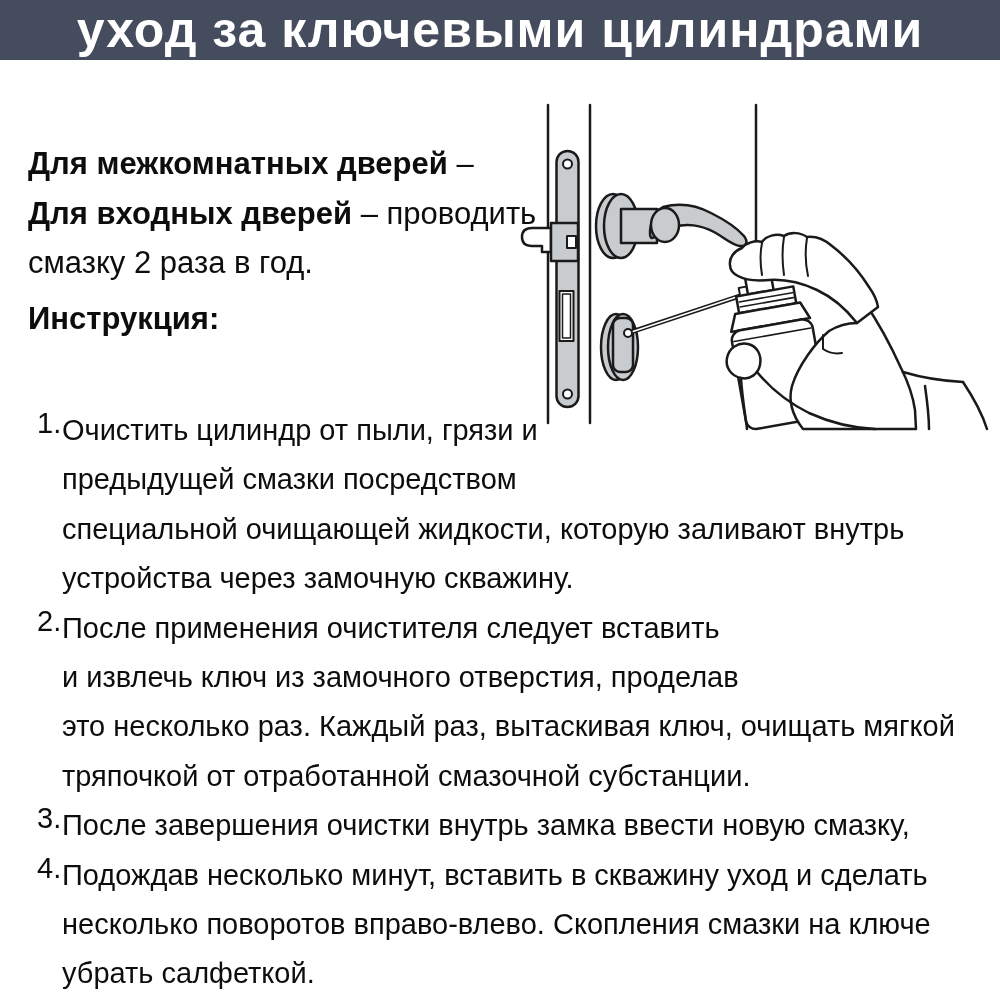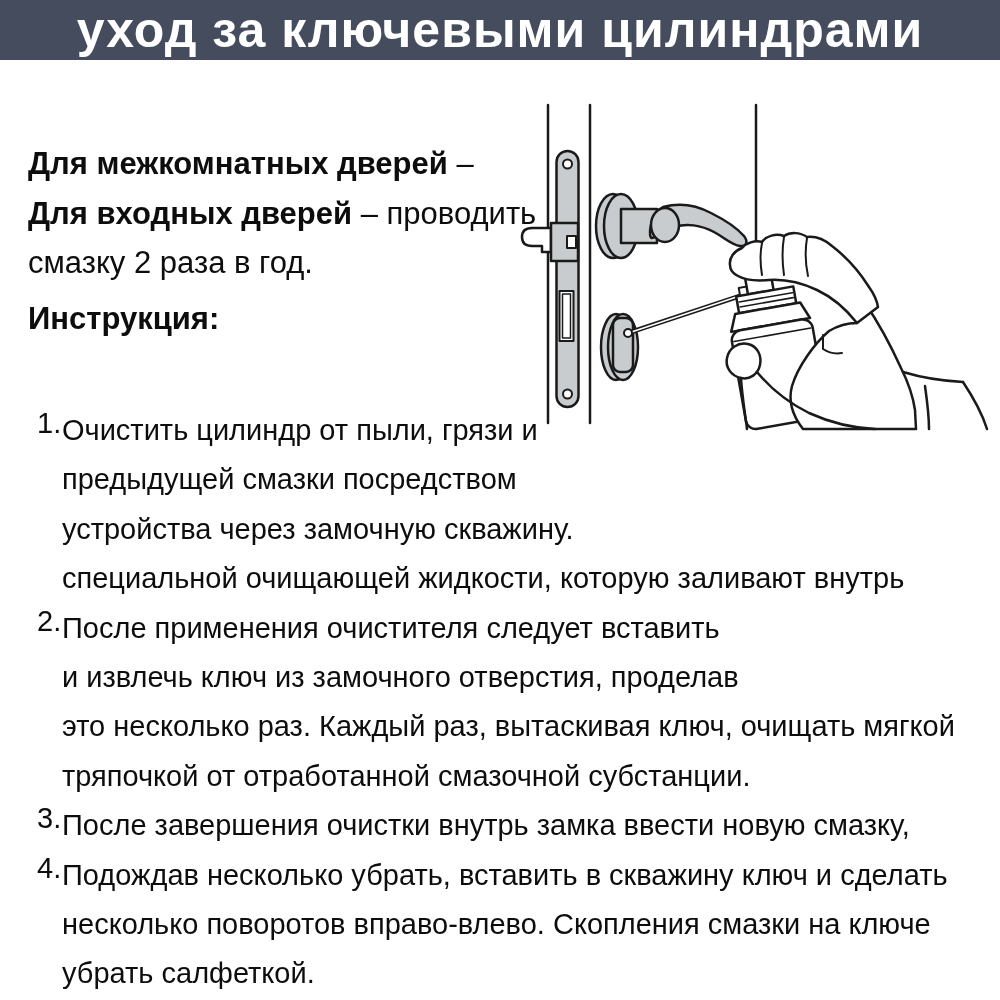--- a/index.html
+++ b/index.html
@@ -49,43 +49,43 @@
 </div>
 
 <div class="heading">Инструкция:</div>
 
 <div class="list">
   <div class="item">
     <span class="num">1.</span>
     <div class="lines">
       <div class="line">Очистить цилиндр от пыли, грязи и</div>
       <div class="line">предыдущей смазки посредством</div>
+      <div class="line">специальной очищающей жидкости, которую заливают внутрь</div>
       <div class="line">устройства через замочную скважину.</div>
-      <div class="line">специальной очищающей жидкости, которую заливают внутрь</div>
     </div>
   </div>
   <div class="item">
     <span class="num">2.</span>
     <div class="lines">
       <div class="line">После применения очистителя следует вставить</div>
       <div class="line">и извлечь ключ из замочного отверстия, проделав</div>
       <div class="line">это несколько раз. Каждый раз, вытаскивая ключ, очищать мягкой</div>
       <div class="line">тряпочкой от отработанной смазочной субстанции.</div>
     </div>
   </div>
   <div class="item">
     <span class="num">3.</span>
     <div class="lines">
       <div class="line">После завершения очистки внутрь замка ввести новую смазку,</div>
     </div>
   </div>
   <div class="item">
     <span class="num">4.</span>
     <div class="lines">
-      <div class="line">Подождав несколько убрать, вставить в скважину ключ и сделать</div>
+      <div class="line">Подождав несколько минут, вставить в скважину уход и сделать</div>
       <div class="line">несколько поворотов вправо-влево. Скопления смазки на ключе</div>
       <div class="line">убрать салфеткой.</div>
     </div>
   </div>
 </div>
 
 <svg class="illustration" width="495" height="340" viewBox="0 0 495 340" fill="none" stroke="#1a1a1a" stroke-width="2.5" stroke-linecap="round" stroke-linejoin="round">
 
   <g>
     <path d="M43,10 V328"></path>

